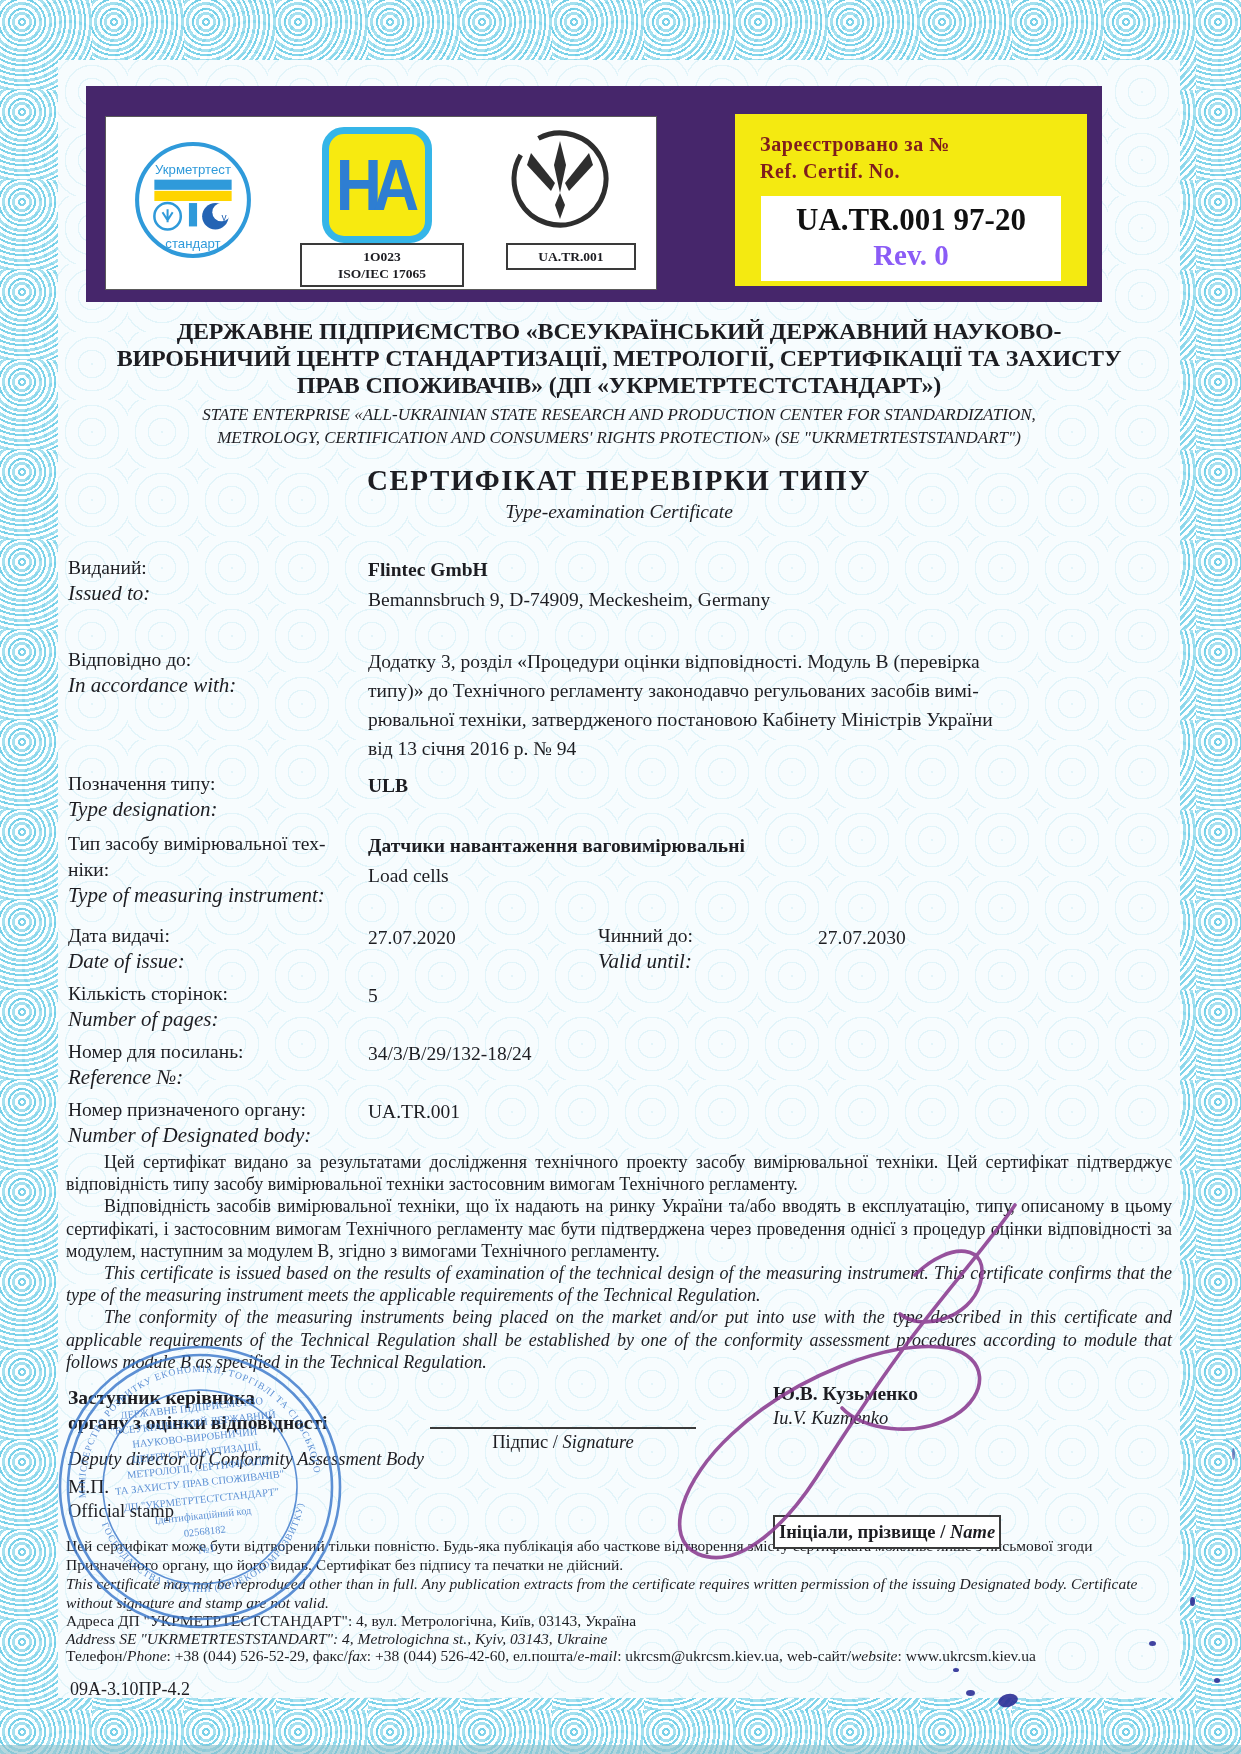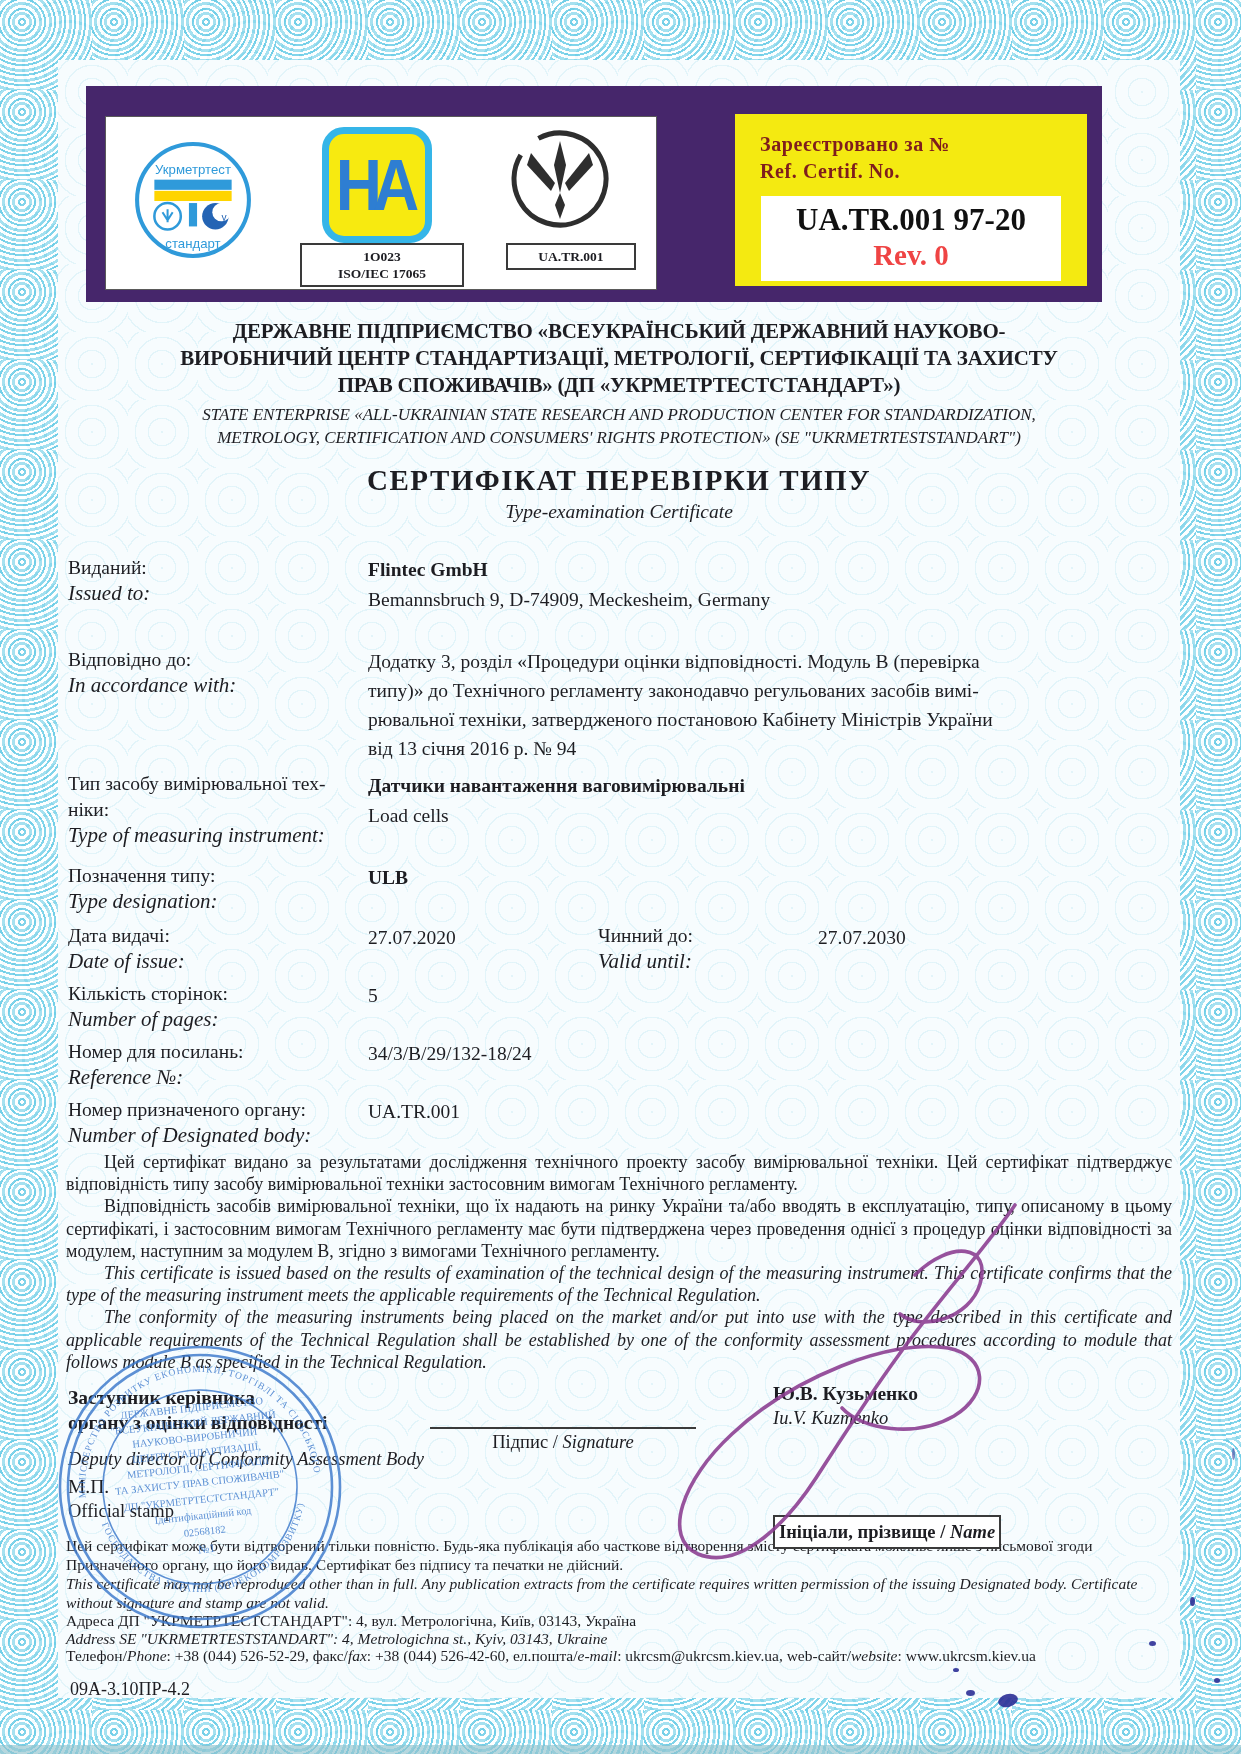--- a/index.html
+++ b/index.html
@@ -27,24 +27,24 @@
   .cap{position:absolute;top:126px;border:2px solid #3a3a3a;background:#fff;text-align:center;
     font-weight:bold;font-size:13.5px;line-height:17px;padding:3px 4px;}
   .cap-na{left:194px;width:152px;}
   .cap-tr{left:400px;width:118px;}
   .logo-trident{position:absolute;left:402px;top:6px;}
   
   .reg-box{position:absolute;left:649px;top:28px;width:352px;height:172px;background:#f4ea11;}
   .reg-label{padding:17px 0 0 25px;font-weight:bold;font-size:20px;line-height:27px;color:#7f1d1d;letter-spacing:.6px;}
   .reg-number-box{width:300px;margin:11px auto 0 auto;background:#fff;text-align:center;padding:5px 0 9px 0;}
   .reg-number{font-weight:bold;font-size:31px;line-height:38px;color:#111;}
-  .reg-rev{font-weight:bold;font-size:29px;line-height:33px;color:#ef4444;}
+  .reg-rev{font-weight:bold;font-size:29px;line-height:33px;color:#8b5cf6;}
   
   .org{margin-top:16px;text-align:center;}
-  .org-ua{font-weight:bold;font-size:21px;line-height:27px;letter-spacing:-.2px;}
+  .org-ua{font-weight:bold;font-size:24px;line-height:27px;letter-spacing:-.2px;}
   .org-en{font-style:italic;font-size:17px;line-height:23px;margin-top:4px;}
   .title{margin-top:14px;text-align:center;font-weight:bold;font-size:29px;line-height:34px;letter-spacing:1.5px;}
   .subtitle{margin-top:2px;text-align:center;font-style:italic;font-size:19.5px;line-height:26px;}
   
   .fields{margin-top:30px;padding:0 6px 0 10px;}
   .frow{display:flex;align-items:flex-start;}
   .lblcol{width:300px;flex:0 0 300px;}
   .lbl-ua{font-size:19.5px;line-height:26px;}
   .lbl-en{font-style:italic;font-size:21px;line-height:24px;}
   .valcol{flex:1;}
@@ -166,39 +166,39 @@
           <div class="lbl-en">In accordance with:</div>
         </div>
         <div class="valcol">
           <div class="val">Додатку 3, розділ «Процедури оцінки відповідності. Модуль В (перевірка</div>
           <div class="val">типу)» до Технічного регламенту законодавчо регульованих засобів вимі-</div>
           <div class="val">рювальної техніки, затвердженого постановою Кабінету Міністрів України</div>
           <div class="val">від 13 січня 2016  р. № 94</div>
         </div>
       </div>
 
+      <div class="frow mb10">
+        <div class="lblcol">
+          <div class="lbl-ua">Позначення типу:</div>
+          <div class="lbl-en">Type designation:</div>
+        </div>
+        <div class="valcol">
+          <div class="val val-b">ULB</div>
+        </div>
+      </div>
+
       <div class="frow mb16">
         <div class="lblcol">
           <div class="lbl-ua">Тип засобу вимірювальної тех-</div>
           <div class="lbl-ua">ніки:</div>
           <div class="lbl-en">Type of measuring instrument:</div>
         </div>
         <div class="valcol">
           <div class="val val-b">Датчики навантаження ваговимірювальні</div>
           <div class="val">Load cells</div>
-        </div>
-      </div>
-
-      <div class="frow mb10">
-        <div class="lblcol">
-          <div class="lbl-ua">Позначення типу:</div>
-          <div class="lbl-en">Type designation:</div>
-        </div>
-        <div class="valcol">
-          <div class="val val-b">ULB</div>
         </div>
       </div>
 
       <div class="frow mb8">
         <div class="lblcol">
           <div class="lbl-ua">Дата видачі:</div>
           <div class="lbl-en">Date of issue:</div>
         </div>
         <div class="c230">
           <div class="val">27.07.2020</div>

